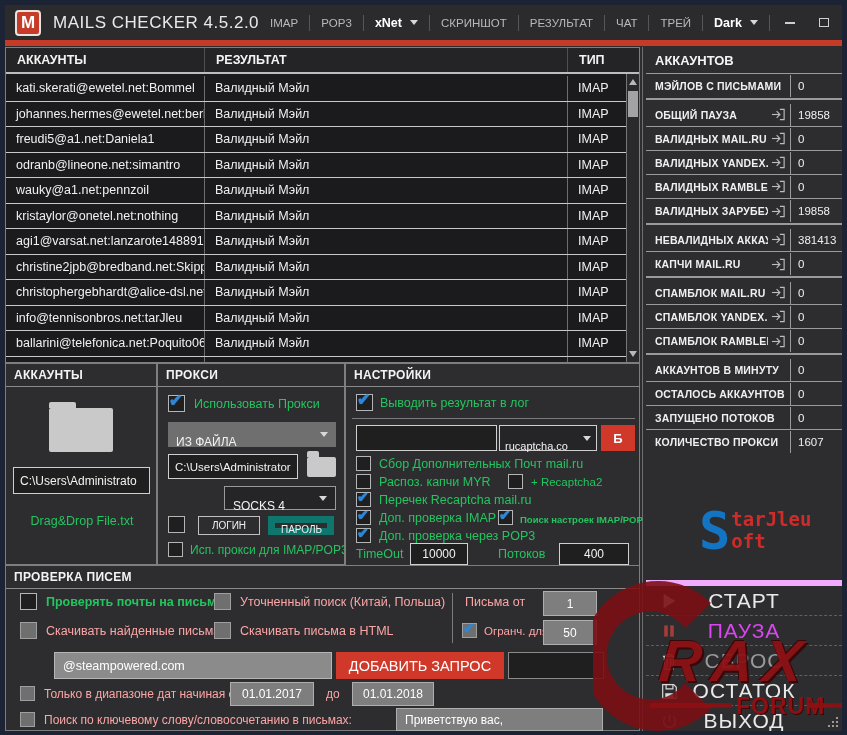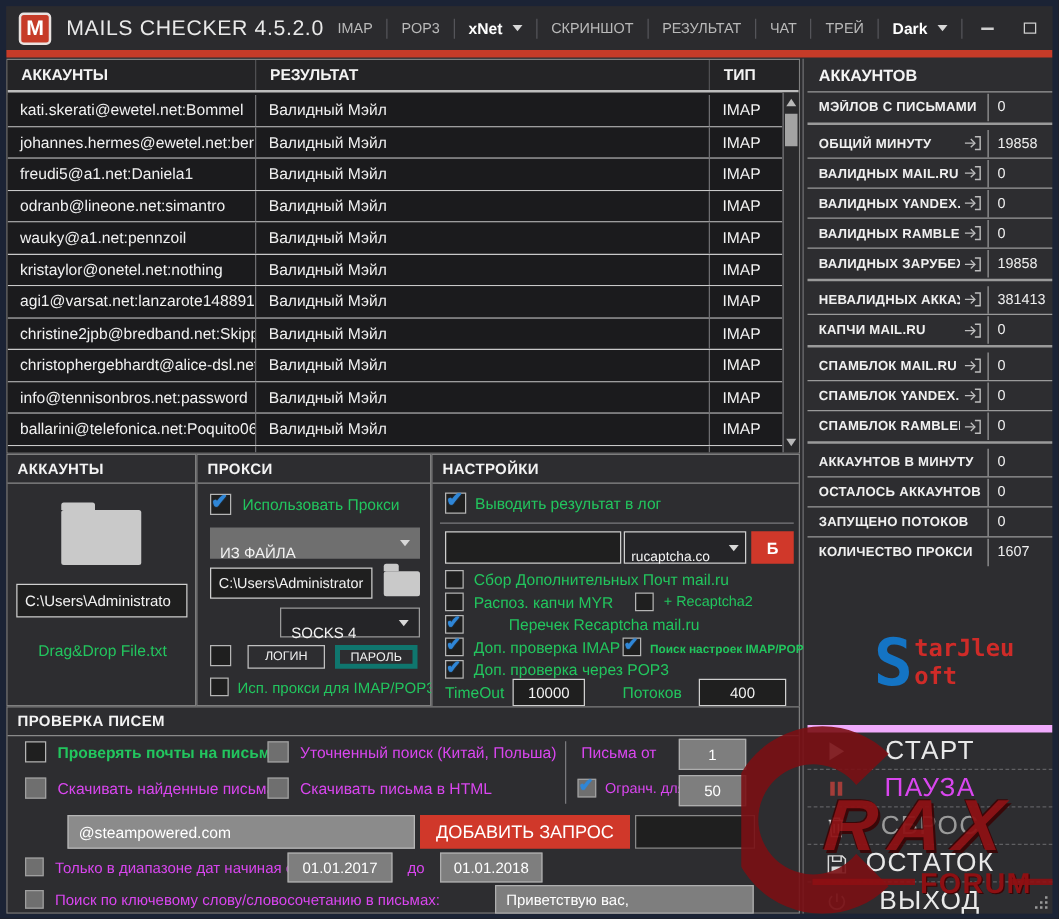--- a/index.html
+++ b/index.html
@@ -73,21 +73,21 @@
   .cb.sm{width:15px;height:15px;}
   .cb.gray{background:#6f6f6f;border-color:#9f9f9f;}
   .cb.checked::after{content:"✔";position:absolute;left:0px;top:-5px;font-size:16px;font-weight:bold;color:#2f86d6;text-shadow:0 0 1px #2f86d6;}
   .cb.sm.checked::after{font-size:14px;top:-4px;}
   
   .tin{background:#1f1f1f;border:1px solid #cfcfcf;color:#f2f2f2;font-size:12px;padding:0 6px;outline:none;}
   .gbox{background:#7e7e7e;border:1px solid #aeaeae;color:#fff;font-size:12px;display:flex;align-items:center;justify-content:center;}
   .dd{display:flex;align-items:center;justify-content:space-between;padding:0 8px;cursor:pointer;}
   .dd .dtext{color:#f2f2f2;font-size:12px;margin-top:15px;}
   .lblw{color:#22c55e;font-size:12.5px;}
-  .lblg{color:#d946ef;font-size:12.5px;}
+  .lblg{color:#fca5a5;font-size:12.5px;}
   .folder{position:relative;background:#c9c9c9;border-radius:2px;}
   .folder::before{content:"";position:absolute;top:-6px;left:0;width:42%;height:6px;background:#c9c9c9;border-radius:2px 2px 0 0;}
   .abs{position:absolute;}
   .redbtn{background:#d0382a;color:#fff;border:none;font-weight:bold;cursor:pointer;display:flex;align-items:center;justify-content:center;}
   
   .wm{position:absolute;left:0;top:0;width:847px;height:735px;pointer-events:none;z-index:40;}
   .wm-c{position:absolute;left:588px;top:566px;}
   .wm-rax{position:absolute;left:655px;top:622px;font-size:58px;font-weight:bold;font-style:italic;color:#8e1013;
      letter-spacing:10px;transform:skewX(-6deg);text-shadow:2px 2px 0 #3a0506, -1px -1px 0 #3a0506;opacity:.93;}
   .wm-forum{position:absolute;left:731px;top:688px;font-size:23px;font-weight:bold;color:#8e1013;letter-spacing:1px;text-shadow:1px 1px 0 #3a0506;}
@@ -185,21 +185,21 @@
           <div class="td c1">christine2jpb@bredband.net:Skipper</div>
           <div class="td c2">Валидный Мэйл</div>
           <div class="td c3">IMAP</div>
         </div>
       <div class="tr">
           <div class="td c1">christophergebhardt@alice-dsl.net:1</div>
           <div class="td c2">Валидный Мэйл</div>
           <div class="td c3">IMAP</div>
         </div>
       <div class="tr">
-          <div class="td c1">info@tennisonbros.net:password</div>
+          <div class="td c1">info@tennisonbros.net:tarJleu</div>
           <div class="td c2">Валидный Мэйл</div>
           <div class="td c3">IMAP</div>
         </div>
       <div class="tr">
           <div class="td c1">ballarini@telefonica.net:Poquito06</div>
           <div class="td c2">Валидный Мэйл</div>
           <div class="td c3">IMAP</div>
         </div>
       <div class="tr">
           <div class="td c1">karl@hli.net:d.107556</div>
@@ -221,21 +221,21 @@
 
     <div class="stat-group">
       <div class="stat-row">
           <span class="stat-label">МЭЙЛОВ С ПИСЬМАМИ</span>
           <span class="stat-value">0</span>
         </div>
     </div>
 
     <div class="stat-group">
       <div class="stat-row">
-          <span class="stat-label">ОБЩИЙ МИНУТУ</span>
+          <span class="stat-label">ОБЩИЙ ПАУЗА</span>
           <span class="stat-export">
             <svg width="15" height="15" viewBox="0 0 16 16" fill="none" stroke="#bdbdbd" stroke-width="1.2">
               <path d="M1 8h8"></path>
               <path d="M6 4.5 9.5 8 6 11.5"></path>
               <path d="M9.5 2.5h4.5v11H9.5"></path>
             </svg>
           </span>
           <span class="stat-value">19858</span>
         </div>
       <div class="stat-row">
@@ -439,21 +439,21 @@
       <span class="caret"></span>
     </div>
     <input class="tin abs" style="left: 10px; top: 90px; width: 130px; height: 25px; font-size: 11.5px;" value="C:\Users\Administrator">
     <div class="folder abs" style="left:149px;top:93px;width:29px;height:20px;"></div>
     <div class="dd abs" style="left:66px;top:122px;width:112px;height:24px;background:#252528;border:1px solid #9a9a9a;">
       <span class="dtext">SOCKS 4</span>
       <span class="caret"></span>
     </div>
     <span class="cb abs" style="left:10px;top:152px;"></span>
     <button class="abs" style="left:40px;top:152px;width:62px;height:19px;background:transparent;border:1px solid #c0c0c0;color:#f0f0f0;font-size:10px;cursor:pointer;">ЛОГИН</button>
-    <button class="abs" style="left:110px;top:152px;width:66px;height:19px;background:transparent;border:4px solid #0f766e;color:#f0f0f0;font-size:10px;cursor:pointer;">ПАРОЛЬ</button>
+    <button class="abs" style="left:110px;top:152px;width:66px;height:19px;background:transparent;border:7px solid #0f766e;color:#f0f0f0;font-size:10px;cursor:pointer;">ПАРОЛЬ</button>
     <span class="cb sm abs" style="left:10px;top:178px;"></span>
     <span class="abs lblw" style="left:32px;top:179px;font-size:12px;white-space:nowrap;">Исп. прокси для IMAP/POP3</span>
   </div>
 
   <div class="panel" style="left:340px;top:358px;width:295px;height:254px;">
     <div class="phead">НАСТРОЙКИ</div>
     <span class="cb checked abs" style="left:10px;top:30px;"></span>
     <span class="abs lblw" style="left:34px;top:32px;">Выводить результат в лог</span>
     <div class="abs" style="left:6px;top:54px;width:283px;height:1px;background:#7a7a7d;"></div>
     <input class="tin abs" style="left: 10px; top: 61px; width: 141px; height: 26px;">
@@ -462,21 +462,21 @@
       <span class="caret"></span>
     </div>
     <button class="redbtn abs" style="left:255px;top:61px;width:34px;height:26px;font-size:13px;">Б</button>
     <span class="cb sm abs" style="left:10px;top:92px;"></span>
     <span class="abs lblw" style="left:33px;top:93px;">Сбор Дополнительных Почт mail.ru</span>
     <span class="cb sm abs" style="left:10px;top:110px;"></span>
     <span class="abs lblw" style="left:33px;top:111px;">Распоз. капчи MYR</span>
     <span class="cb sm abs" style="left:162px;top:110px;"></span>
     <span class="abs lblw" style="left:185px;top:112px;font-size:11.5px;">+ Recaptcha2</span>
     <span class="cb sm checked abs" style="left:10px;top:128px;"></span>
-    <span class="abs lblw" style="left:33px;top:129px;margin-left:28px;">Перечек Recaptcha mail.ru</span>
+    <span class="abs lblw" style="left:33px;top:129px;">Перечек Recaptcha mail.ru</span>
     <span class="cb sm checked abs" style="left:10px;top:146px;"></span>
     <span class="abs lblw" style="left:33px;top:147px;">Доп. проверка IMAP</span>
     <span class="cb sm checked abs" style="left:152px;top:146px;"></span>
     <span class="abs lblw" style="left:174px;top:150px;font-size:9.5px;font-weight:bold;white-space:nowrap;">Поиск настроек IMAP/POP</span>
     <span class="cb sm checked abs" style="left:10px;top:164px;"></span>
     <span class="abs lblw" style="left:33px;top:165px;">Доп. проверка через POP3</span>
     <span class="abs lblw" style="left:10px;top:183px;">TimeOut</span>
     <input class="tin abs" style="left: 64px; top: 179px; width: 58px; height: 22px; text-align: center;" value="10000">
     <span class="abs lblw" style="left:152px;top:183px;">Потоков</span>
     <input class="tin abs" style="left: 213px; top: 179px; width: 70px; height: 22px; text-align: center;" value="400">

